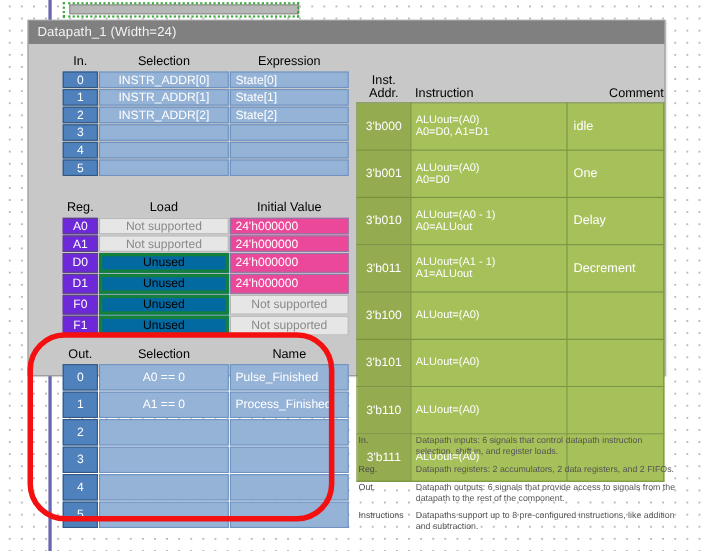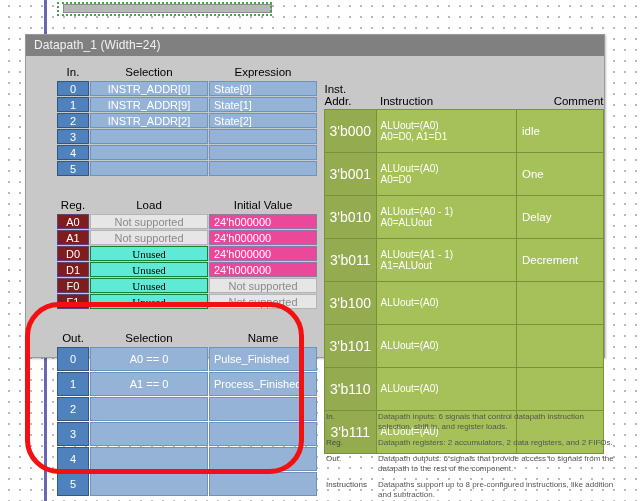--- a/index.html
+++ b/index.html
@@ -49,21 +49,21 @@
     position: absolute;
     left: 57px; top: 2px;
     width: 215px; height: 14px;
     border: 2px dotted #3faa3f;
     box-sizing: border-box;
   }
 
   
   #panel {
     position: absolute;
-    left: 25px; top: 34px;
+    left: 25px; top: 18px;
     width: 580px; height: 324px;
     background: #c8c8c8;
     border: 1px solid #9a9a9a;
     box-sizing: border-box;
     box-shadow: 1px 1px 2px rgba(0,0,0,0.25);
     padding-left: 16px;
   }
   #panel-title {
     position: absolute;
     left: 0; top: 0;
@@ -111,44 +111,43 @@
   .val-blue {
     background: #95b3d7;
     color: #ffffff;
     border: 1px solid #6f92bf;
     text-align: center;
   }
   .val-blue.left { text-align: left; margin-top: 23px; }
 
   
   .idx-purple {
-    background: #7f1d1d;
+    background: #6d28d9;
     color: #ffffff;
     text-align: center;
     border: 1px solid #5b457a;
     width: 30px;
   }
   .val-purple {
     background: #ec4899;
     color: #ffffff;
     border: 1px solid #8d7aa6;
     text-align: left;
   }
   .val-grey {
     background: #e6e6e6;
     color: #8a8a8a;
     border: 1px solid #b5b5b5;
     text-align: center;
   }
   .val-white {
-    background: #5eead4;
+    background: #0369a1;
     color: #000000;
-    border: 1px solid #15803d;
-    text-align: center;
-    font-family: Liberation Serif, serif;
+    border: 3px solid #15803d;
+    text-align: center;
   }
 
   
   #inst-table {
     position: absolute;
     left: 298px;
     top: 48px;
     border-collapse: collapse;
   }
   #inst-table td { border: 1px solid #76923c; }
@@ -156,21 +155,21 @@
     border: none !important;
     background: transparent;
     font-size: 11.5px;
     color: #000;
     padding: 0 0 2px 0;
     vertical-align: bottom;
   }
   .addr-cell {
     background: #94ab4f;
     color: #ffffff;
-    font-size: 14px;
+    font-size: 11px;
     width: 52px;
     text-align: center;
     height: 40px;
   }
   .instr-cell {
     background: #a6c05a;
     color: #ffffff;
     font-size: 10px;
     width: 172px;
     padding: 2px 4px;
@@ -237,21 +236,21 @@
         <td style="width:118px;">Selection</td>
         <td style="width:108px;">Expression</td>
       </tr>
       <tr>
         <td class="cell idx-blue">0</td>
         <td class="cell val-blue">INSTR_ADDR[0]</td>
         <td class="cell val-blue left">State[0]</td>
       </tr>
       <tr>
         <td class="cell idx-blue">1</td>
-        <td class="cell val-blue">INSTR_ADDR[9]</td>
+        <td class="cell val-blue">INSTR_ADDR[1]</td>
         <td class="cell val-blue left">State[1]</td>
       </tr>
       <tr>
         <td class="cell idx-blue">2</td>
         <td class="cell val-blue">INSTR_ADDR[2]</td>
         <td class="cell val-blue left">State[2]</td>
       </tr>
       <tr>
         <td class="cell idx-blue">3</td>
         <td class="cell val-blue"></td>
@@ -346,21 +345,21 @@
         <td class="cell idx-blue" style="height:24px;">5</td>
         <td class="cell val-blue" style="height:24px;"></td>
         <td class="cell val-blue left" style="height:24px;"></td>
       </tr>
     </tbody>
       </table>
 
     <table id="inst-table">
       <tbody>
           <tr>
-        <td class="inst-hdr" style="text-align:left;">
+        <td class="inst-hdr" style="text-align:center;">
           <span>Inst.</span><br>
           <span>Addr.</span>
         </td>
         <td class="inst-hdr" style="text-align:left; padding-left:4px;">Instruction</td>
         <td class="inst-hdr" style="text-align:right; padding-left:5px;">Comment</td>
       </tr>
       <tr>
         <td class="addr-cell">3'b000</td>
         <td class="instr-cell">
           <span>ALUout=(A0)</span><br>

